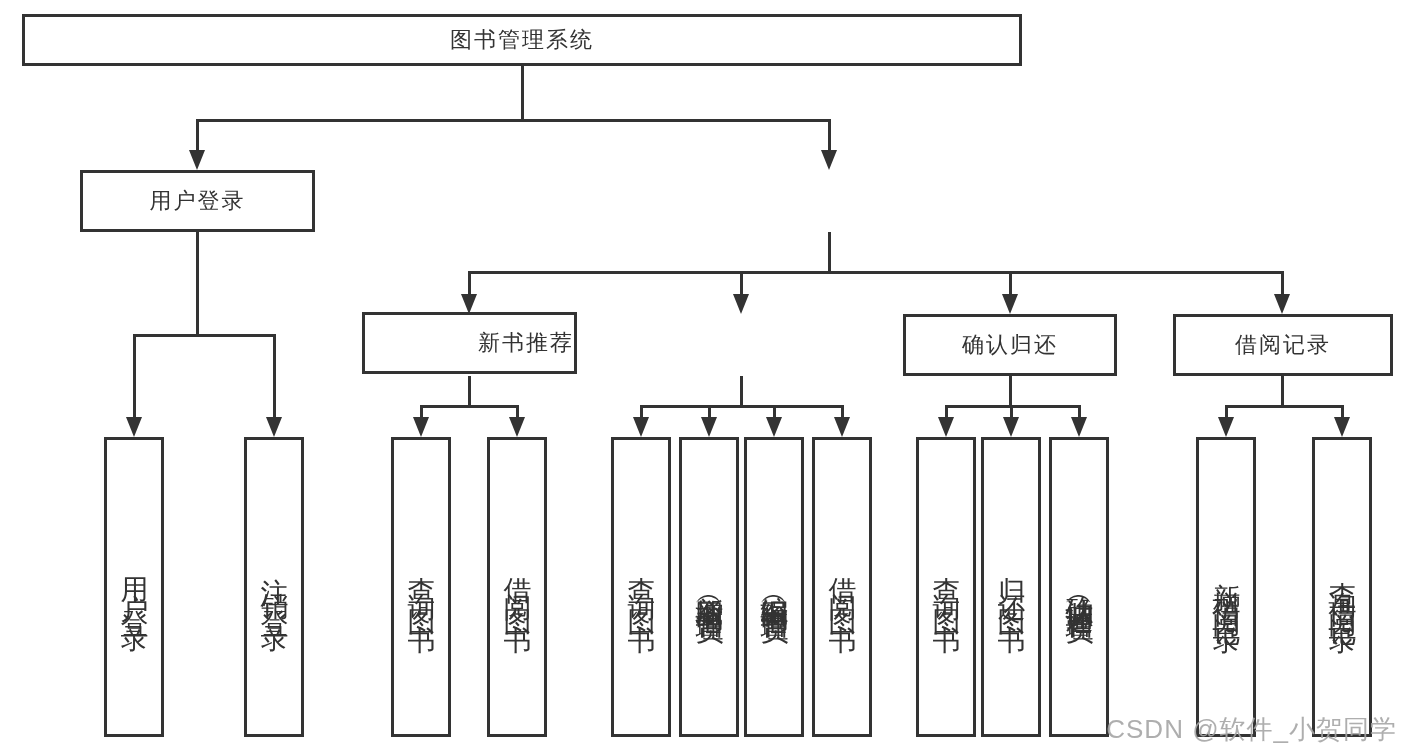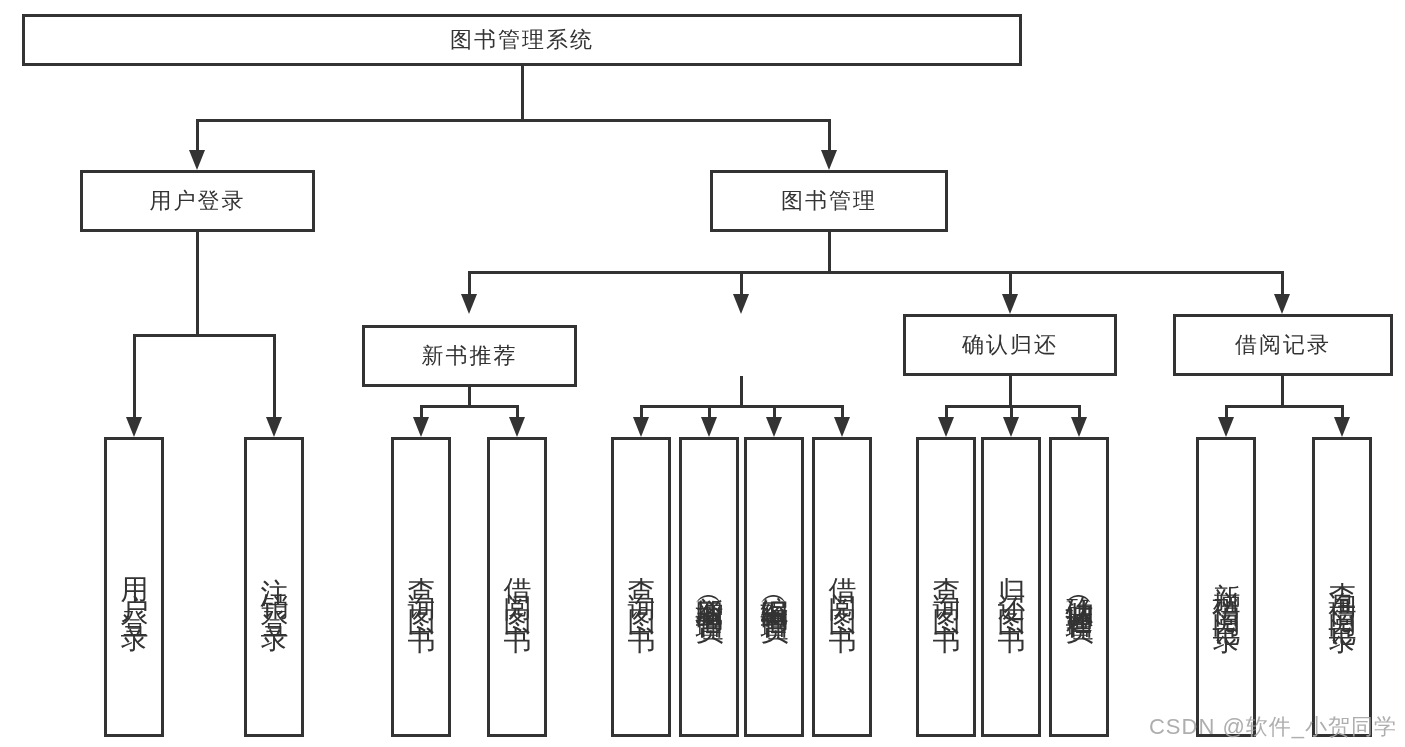--- a/index.html
+++ b/index.html
@@ -55,44 +55,41 @@
     height: 0;
     border-left: 8px solid transparent;
     border-right: 8px solid transparent;
     border-top: 20px solid #333333;
     z-index: 1;
   }
   .watermark {
     position: absolute;
     right: 8px;
     top: 712px;
-    font-size: 22px;
+    font-size: 26px;
     color: rgba(165, 165, 165, 0.9);
     letter-spacing: 1px;
     z-index: 3;
     white-space: nowrap;
   }
 </style>
 </head>
 <body>
 
 <div class="stage">
 
   <div class="box h" style="left:22px; top:14px; width:1000px; height:52px;">
     <span>图书管理系统</span>
   </div>
 
   <div class="box h" style="left:80px; top:170px; width:235px; height:62px;">
     <span>用户登录</span>
   </div>
-  <div class="box h" style="left:710px; top:170px; width:238px; height:62px;">
-    <span>图书管理</span>
-  </div>
-
-  <div class="box h" style="left:362px; top:325px; width:215px; height:62px;">
+
+  <div class="box h" style="left:362px; top:312px; width:215px; height:62px;justify-content:flex-end;">
     <span>新书推荐</span>
   </div>
   <div class="box h" style="left:903px; top:314px; width:214px; height:62px;">
     <span>确认归还</span>
   </div>
   <div class="box h" style="left:1173px; top:314px; width:220px; height:62px;">
     <span>借阅记录</span>
   </div>
 
   <div class="box leaf ls4" style="left:104px; top:437px; width:60px; height:300px;">

